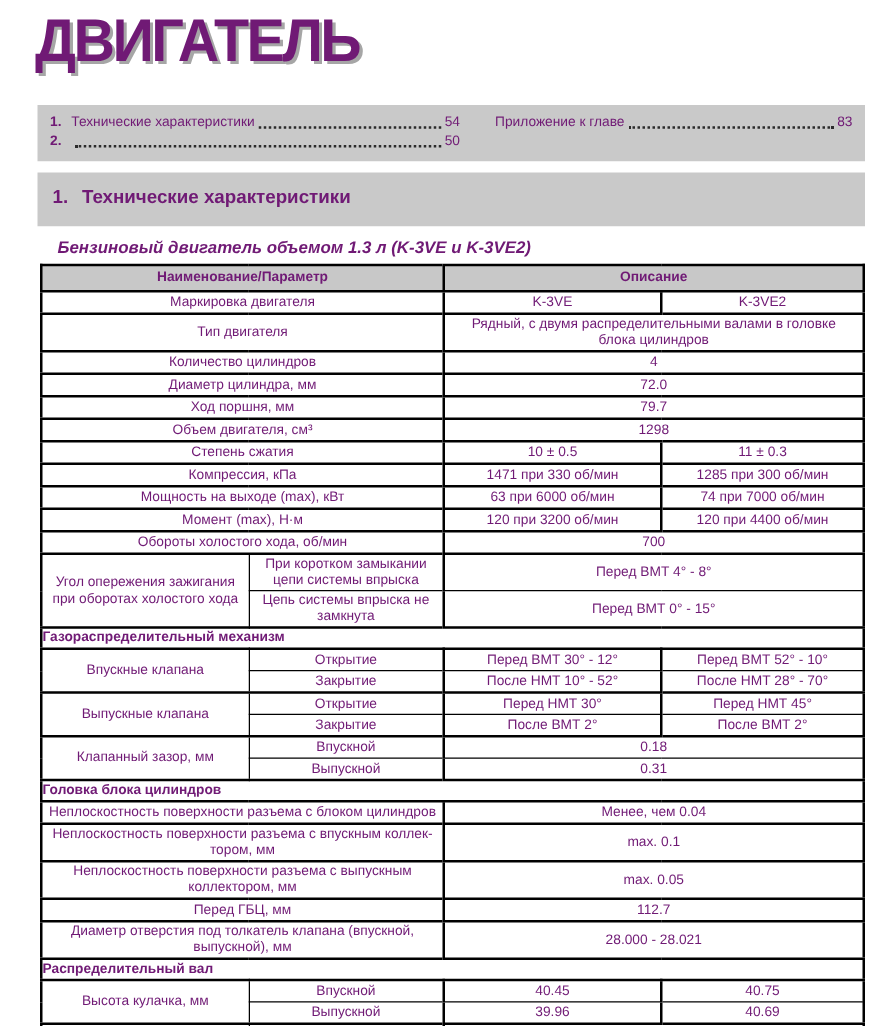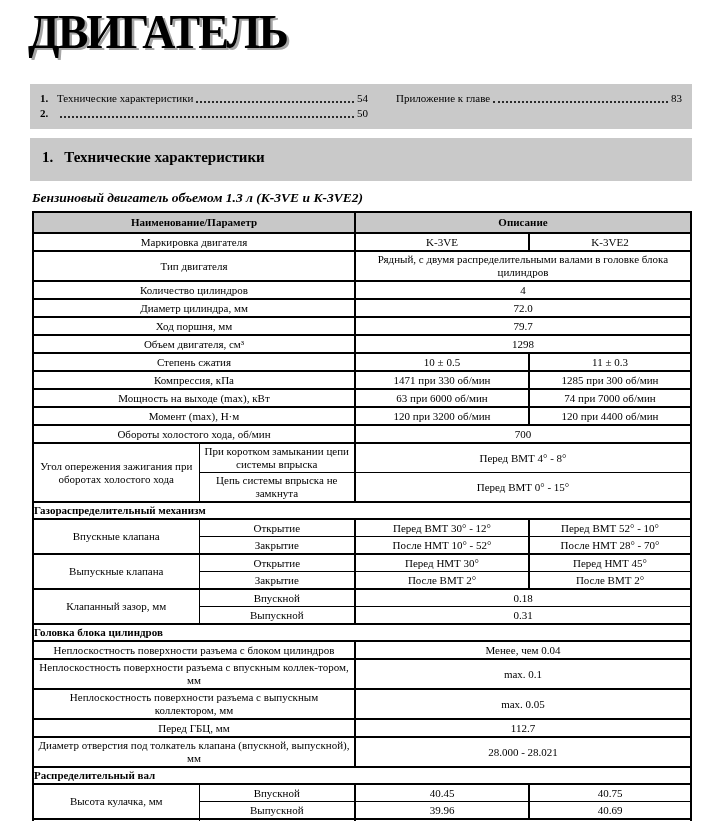--- a/index.html
+++ b/index.html
@@ -1,18 +1,18 @@
 <!DOCTYPE html>
 <html><head>
 <meta charset="utf-8">
 <style>
   html,body { margin:0; padding:0; background:#ffffff; }
   .page {
     position:relative; width:692px; height:821px; background:#ffffff;
-    font-family:Liberation Serif, serif; color:#000000; overflow:hidden;
+    font-family:Liberation Sans, sans-serif; color:#701a75; overflow:hidden;
   }
   .title {
     position:absolute; left:28px; top:4px;
     font-size:46px; font-weight:bold; letter-spacing:-2px;
     transform:scaleY(1.05); transform-origin:top left;
     text-shadow:2.5px 2px 0 #a6a6a6;
     white-space:nowrap;
   }
   
   .toc {
@@ -27,21 +27,21 @@
   .leader { flex:1; border-bottom:2px dotted #2b2b2b; margin:0 3px 3px 3px; min-width:8px; }
   .toc-page { flex:none; }
   
   .section-bar {
     position:absolute; left:30px; top:138px; width:662px; height:43px; box-sizing:border-box;
     background:#c9c9c9; display:flex; align-items:center; padding:0 0 4px 12px;
     font-size:15px; font-weight:bold;
   }
   .section-bar .num { margin-right:11px; }
   .subtitle {
-    position:absolute; left:32px; top:190px;
+    position:absolute; left:46px; top:190px;
     font-size:13.5px; font-weight:bold; font-style:italic; white-space:nowrap;
   }
   
   table.tbl {
     position:absolute; left:32px; top:211px; width:658px;
     border-collapse:collapse; table-layout:fixed;
     border:2px solid #000;
   }
   .tbl td {
     border:1px solid #000; font-size:11px; line-height:13px;

